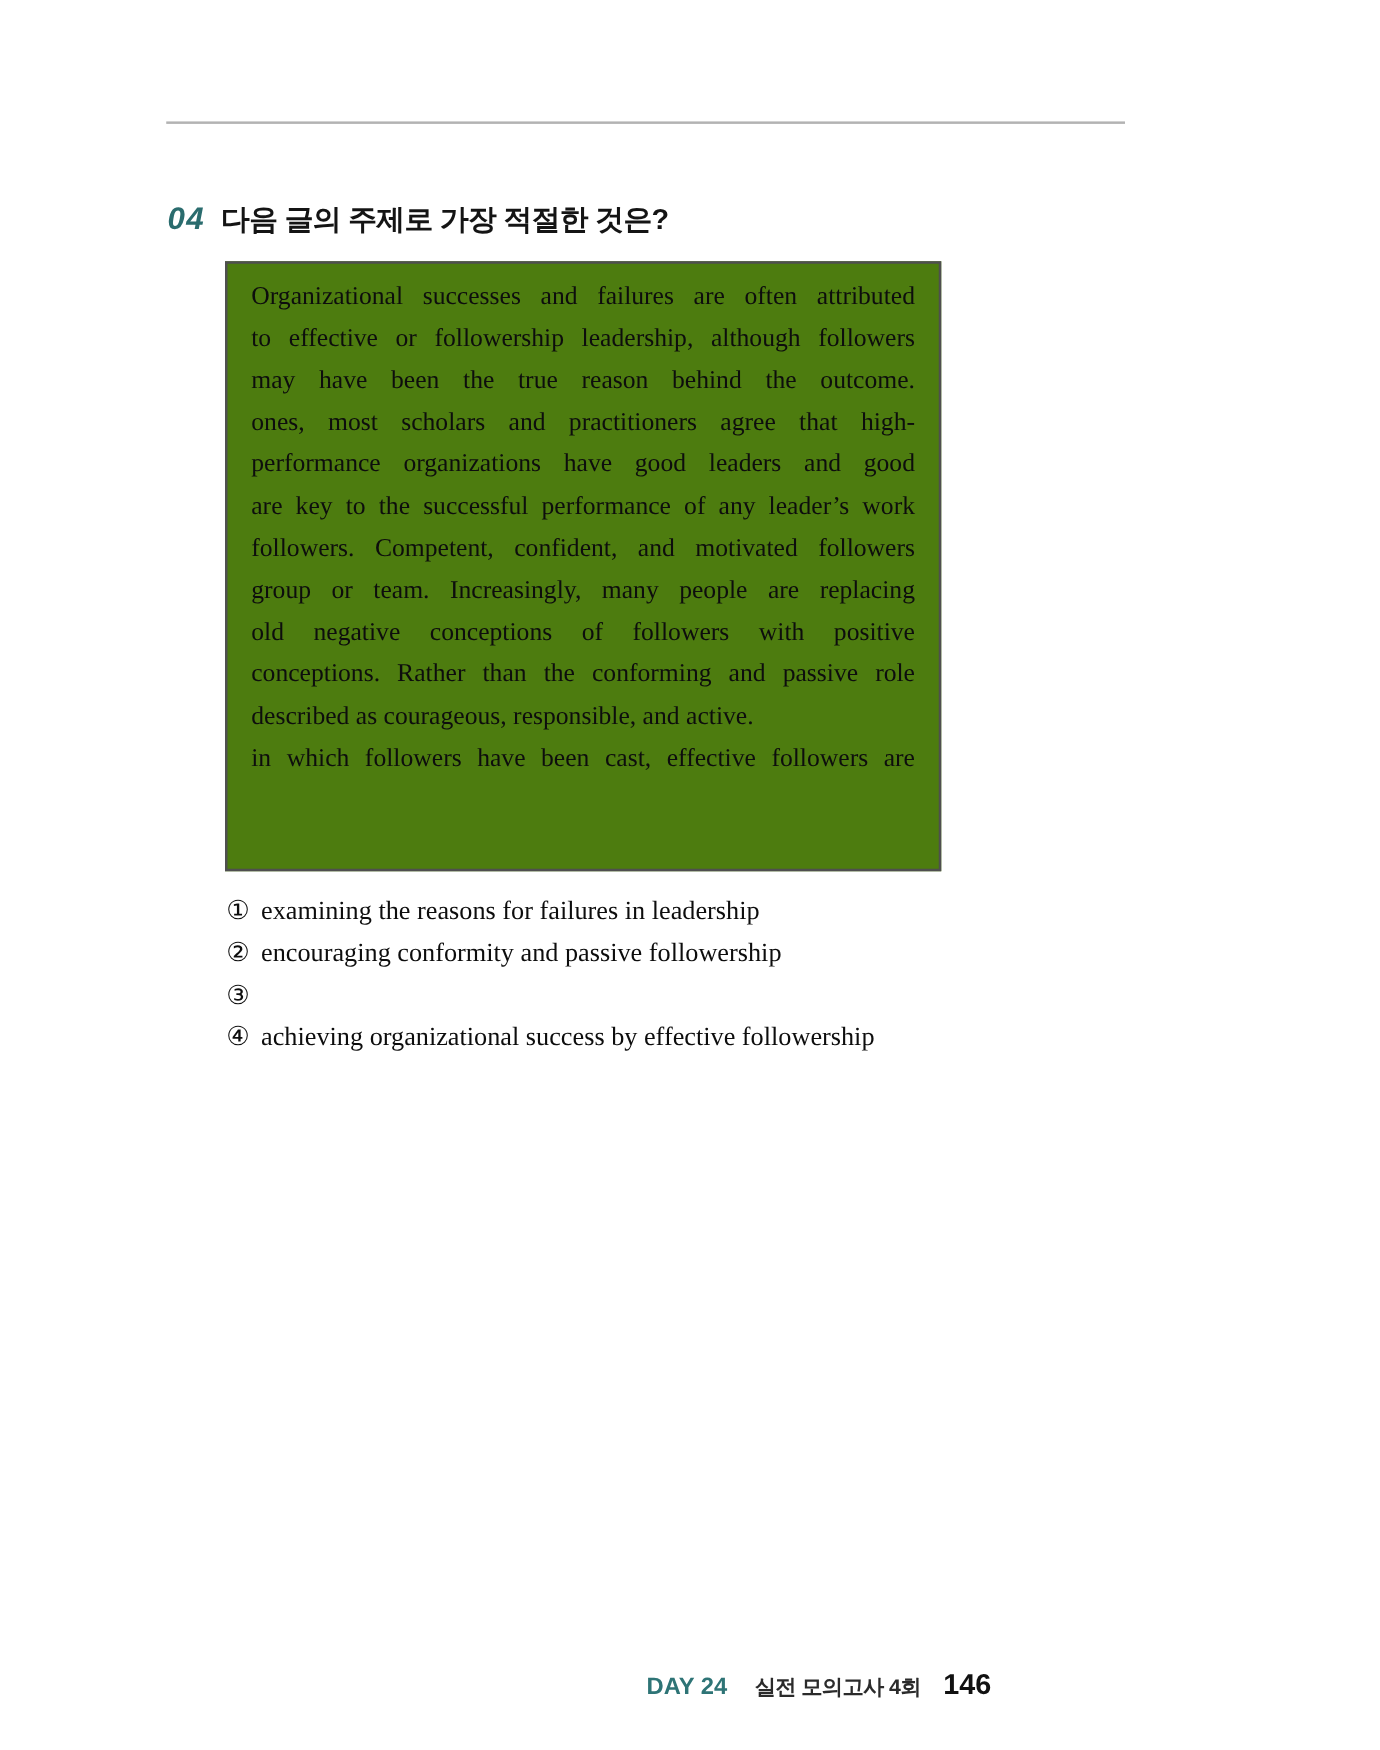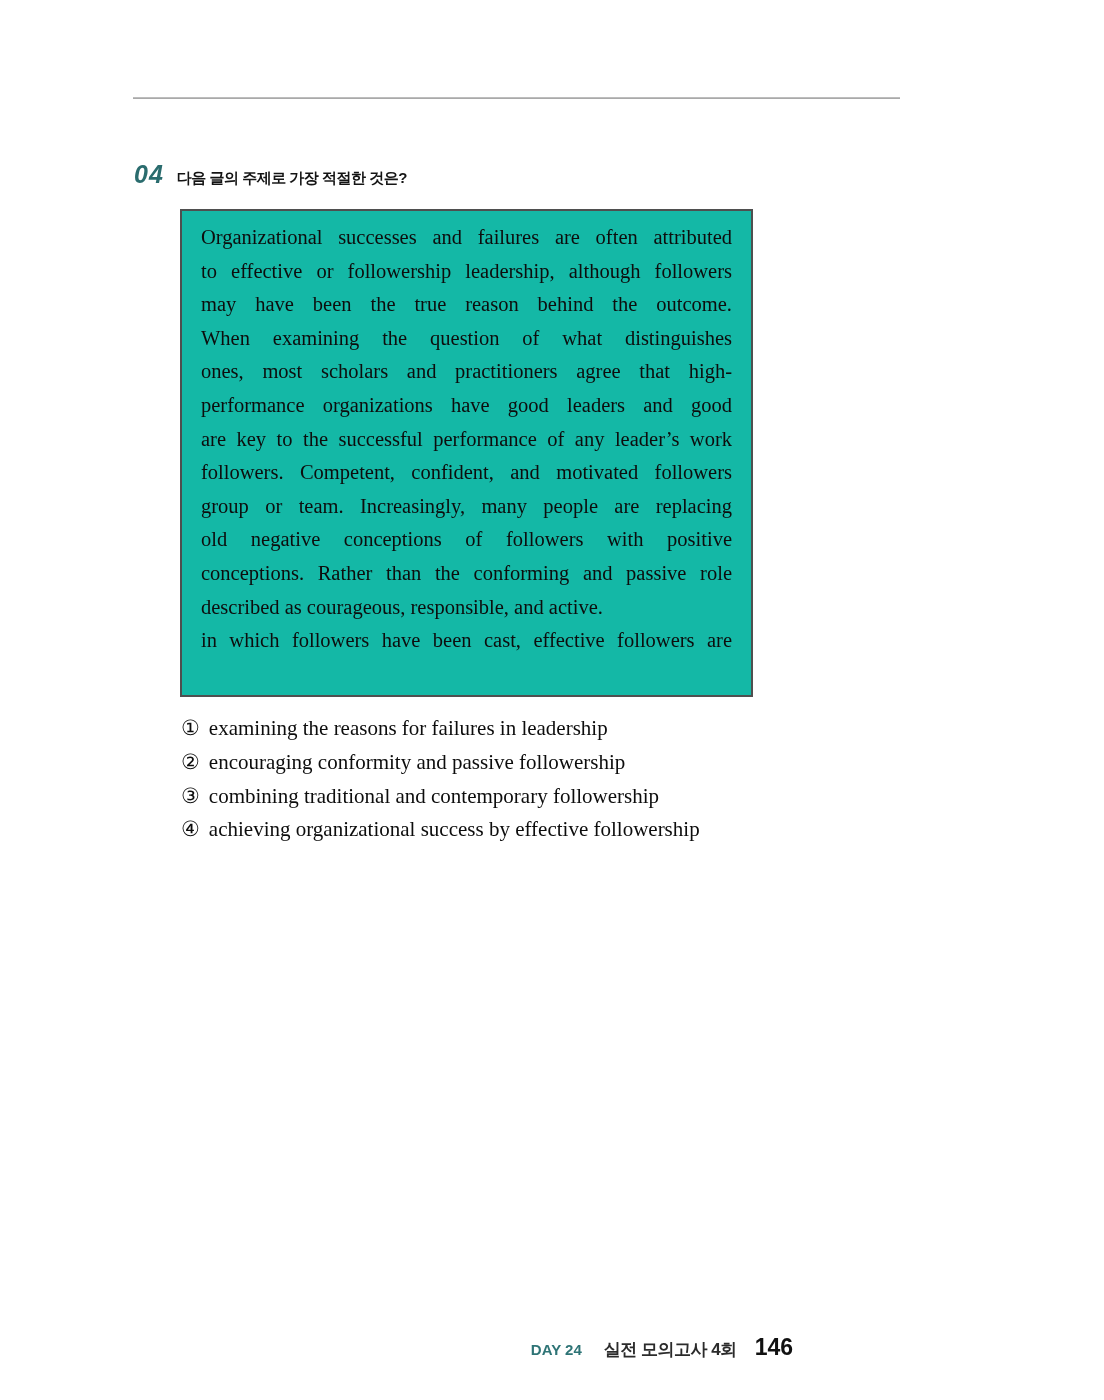--- a/index.html
+++ b/index.html
@@ -35,34 +35,34 @@
     font-family: "Liberation Sans", sans-serif;
     font-style: italic;
     font-weight: bold;
     font-size: 25px;
     letter-spacing: 1px;
     color: #2a6c6e;
   }
   .qprompt {
     font-family: "Liberation Sans", sans-serif;
     font-weight: bold;
-    font-size: 15px;
+    font-size: 23px;
     color: #141414;
     letter-spacing: -0.5px;
   }
   .passage-box {
     position: absolute;
     left: 180px;
     top: 209px;
     width: 573px;
     min-height: 488px;
     box-sizing: border-box;
     border: 2px solid #4f4f4f;
     padding: 10px 19px 9px 19px;
-    background: #14b8a6;
+    background: #4d7c0f;
   }
   .passage-line {
     font-size: 20.5px;
     line-height: 33.6px;
     color: #0d0d0d;
     text-align: justify;
     text-align-last: justify;
   }
   .passage-line.last {
     text-align-last: left;
@@ -87,21 +87,21 @@
     position: absolute;
     top: 1334px;
     right: 107px;
     display: flex;
     align-items: baseline;
     font-family: "Liberation Sans", sans-serif;
   }
   .footer-day {
     color: #2e7476;
     font-weight: bold;
-    font-size: 15px;
+    font-size: 19px;
   }
   .footer-section {
     color: #2b2b2b;
     font-weight: bold;
     font-size: 17px;
     margin-left: 22px;
     letter-spacing: -0.5px;
   }
   .footer-page {
     color: #111111;
@@ -119,21 +119,20 @@
 
   <div class="question-header">
     <span class="qnum">04</span>
     <span class="qprompt">다음 글의 주제로 가장 적절한 것은?</span>
   </div>
 
   <div class="passage-box" id="passage-box">
       <div class="passage-line">Organizational successes and failures are often attributed</div>
       <div class="passage-line">to effective or followership leadership, although followers</div>
       <div class="passage-line">may have been the true reason behind the outcome.</div>
-      <div class="passage-line">When examining the question of what distinguishes</div>
       <div class="passage-line">ones, most scholars and practitioners agree that high-</div>
       <div class="passage-line">performance organizations have good leaders and good</div>
       <div class="passage-line">are key to the successful performance of any leader’s work</div>
       <div class="passage-line">followers. Competent, confident, and motivated followers</div>
       <div class="passage-line">group or team. Increasingly, many people are replacing</div>
       <div class="passage-line">old negative conceptions of followers with positive</div>
       <div class="passage-line">conceptions. Rather than the conforming and passive role</div>
       <div class="passage-line last">described as courageous, responsible, and active.</div>
       <div class="passage-line">in which followers have been cast, effective followers are</div>
     </div>
@@ -142,21 +141,20 @@
       <div class="option-row">
         <span class="option-marker">①</span>
         <span class="option-text">examining the reasons for failures in leadership</span>
       </div>
       <div class="option-row">
         <span class="option-marker">②</span>
         <span class="option-text">encouraging conformity and passive followership</span>
       </div>
       <div class="option-row">
         <span class="option-marker">③</span>
-        <span class="option-text">combining traditional and contemporary followership</span>
       </div>
       <div class="option-row">
         <span class="option-marker">④</span>
         <span class="option-text">achieving organizational success by effective followership</span>
       </div>
     </div>
 
   <div class="footer">
     <span class="footer-day">DAY 24</span>
     <span class="footer-section">실전 모의고사 4회</span>

